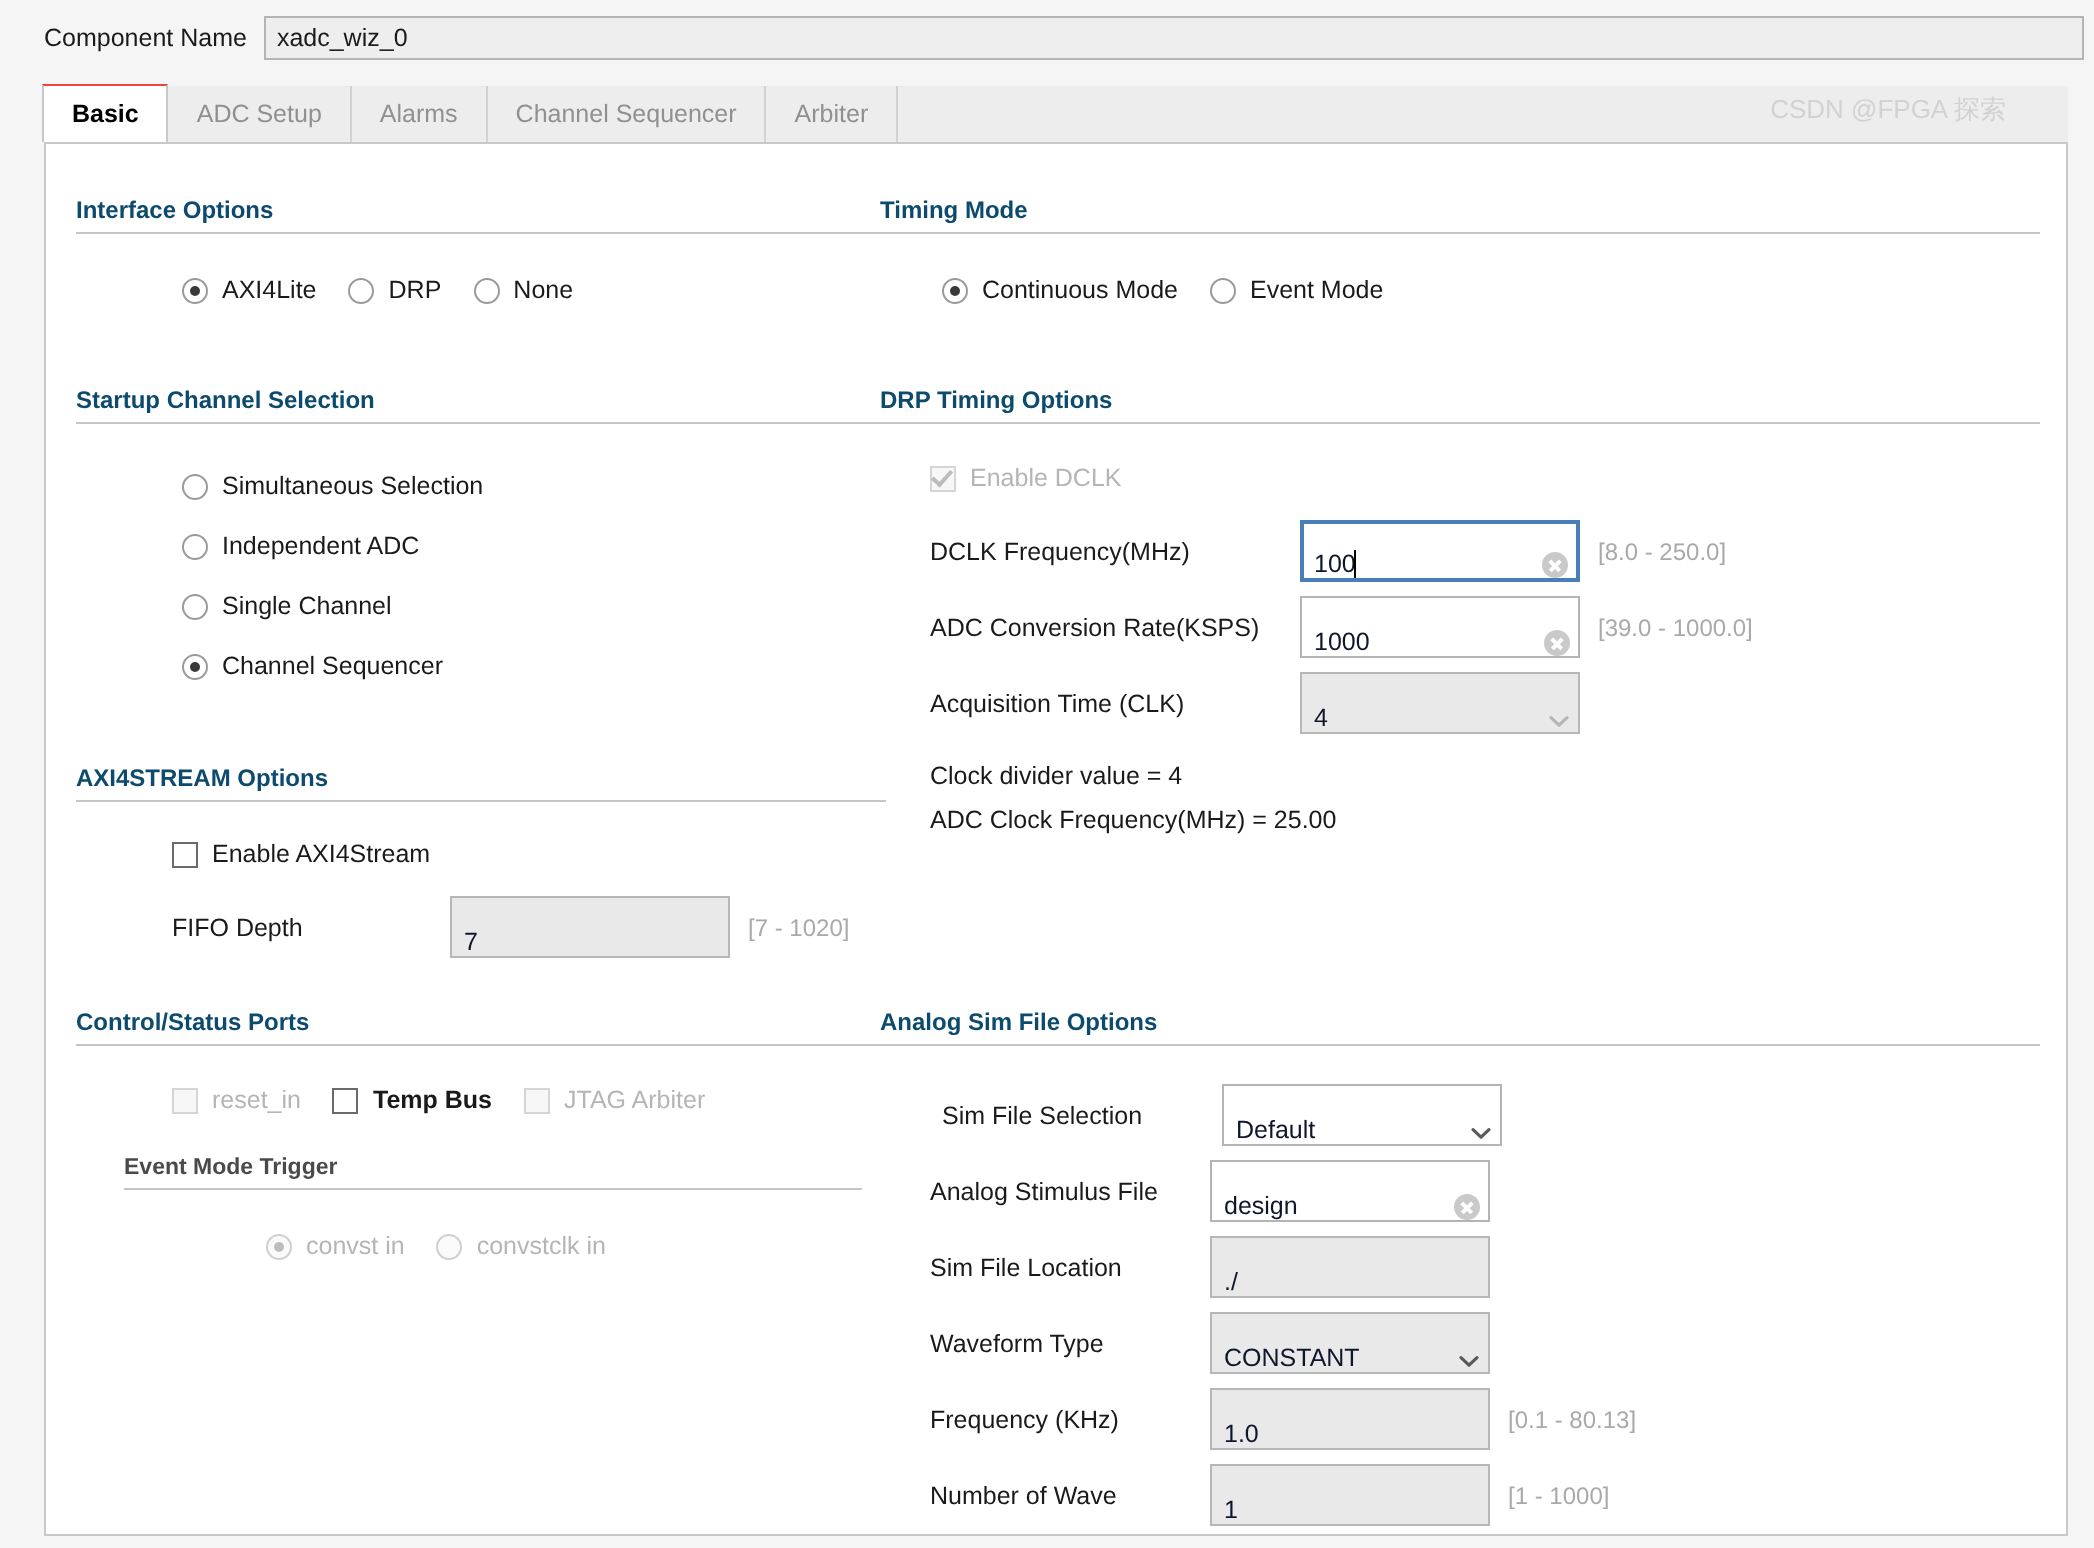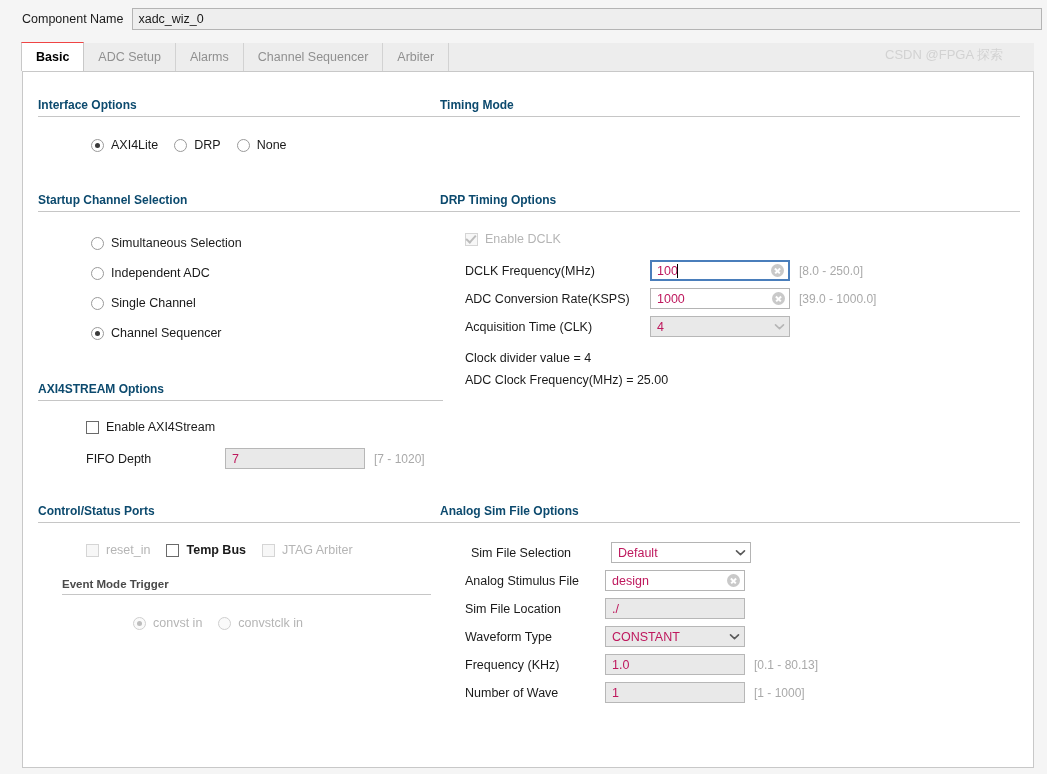--- a/index.html
+++ b/index.html
@@ -109,23 +109,23 @@
   .lbl { margin-left: 7px; font-size: 12.5px; color: #1a1a1a; white-space: nowrap; }
   .lbl.dis { color: #b5b5b5; }
   .lbl.strong { font-weight: bold; }
 
   
   .frow { display: flex; align-items: center; }
   .frow .flabel { font-size: 12.5px; color: #1a1a1a; white-space: nowrap; }
   .hint { font-size: 12px; color: #a9a9a9; margin-left: 9px; white-space: nowrap; }
 
   .field {
-    height: 21px; border: 1px solid #b4b4b4; background: #ffffff;
-    display: flex; align-items: center; padding: 0 4px 0 6px;
-    font-size: 12.5px; color: #be185d; position: relative;
+    height: 31px; border: 1px solid #b4b4b4; background: #ffffff;
+    display: flex; align-items: flex-end; padding: 0 4px 0 6px;
+    font-size: 12.5px; color: #0f172a; position: relative;
   }
   .field.gray { background: #e9e9e9; border-color: #b7b7b7; }
   .field.focus {
     border: 2px solid #4a7ebb; padding-left: 5px;
   }
   .field .val { flex: 1; white-space: nowrap; overflow: hidden; }
   .caret {
     width: 1px; height: 14px; background: #000; margin-left: -1px; margin-right: 2px;
   }
   .clear-ico {
@@ -263,20 +263,27 @@
       </div>
     </div>
 
   </div>
 
   <div class="col-right">
 
     <div class="sect" style="top:26px;">
       <div class="sect-title">Timing Mode</div>
       <div class="sect-rule"></div>
+      <div class="radio-row" style="margin-top:21px; margin-left:31px;">
+        <span class="rb on"></span>
+        <span class="lbl">Continuous Mode</span>
+        <span class="gap"></span>
+        <span class="rb"></span>
+        <span class="lbl">Event Mode</span>
+      </div>
     </div>
 
     <div class="sect" style="top:121px;">
       <div class="sect-title">DRP Timing Options</div>
       <div class="sect-rule"></div>
 
       <div class="radio-row" style="margin-top:20px; margin-left:25px;">
         <span class="cb dis on"></span>
         <span class="lbl dis">Enable DCLK</span>
       </div>

